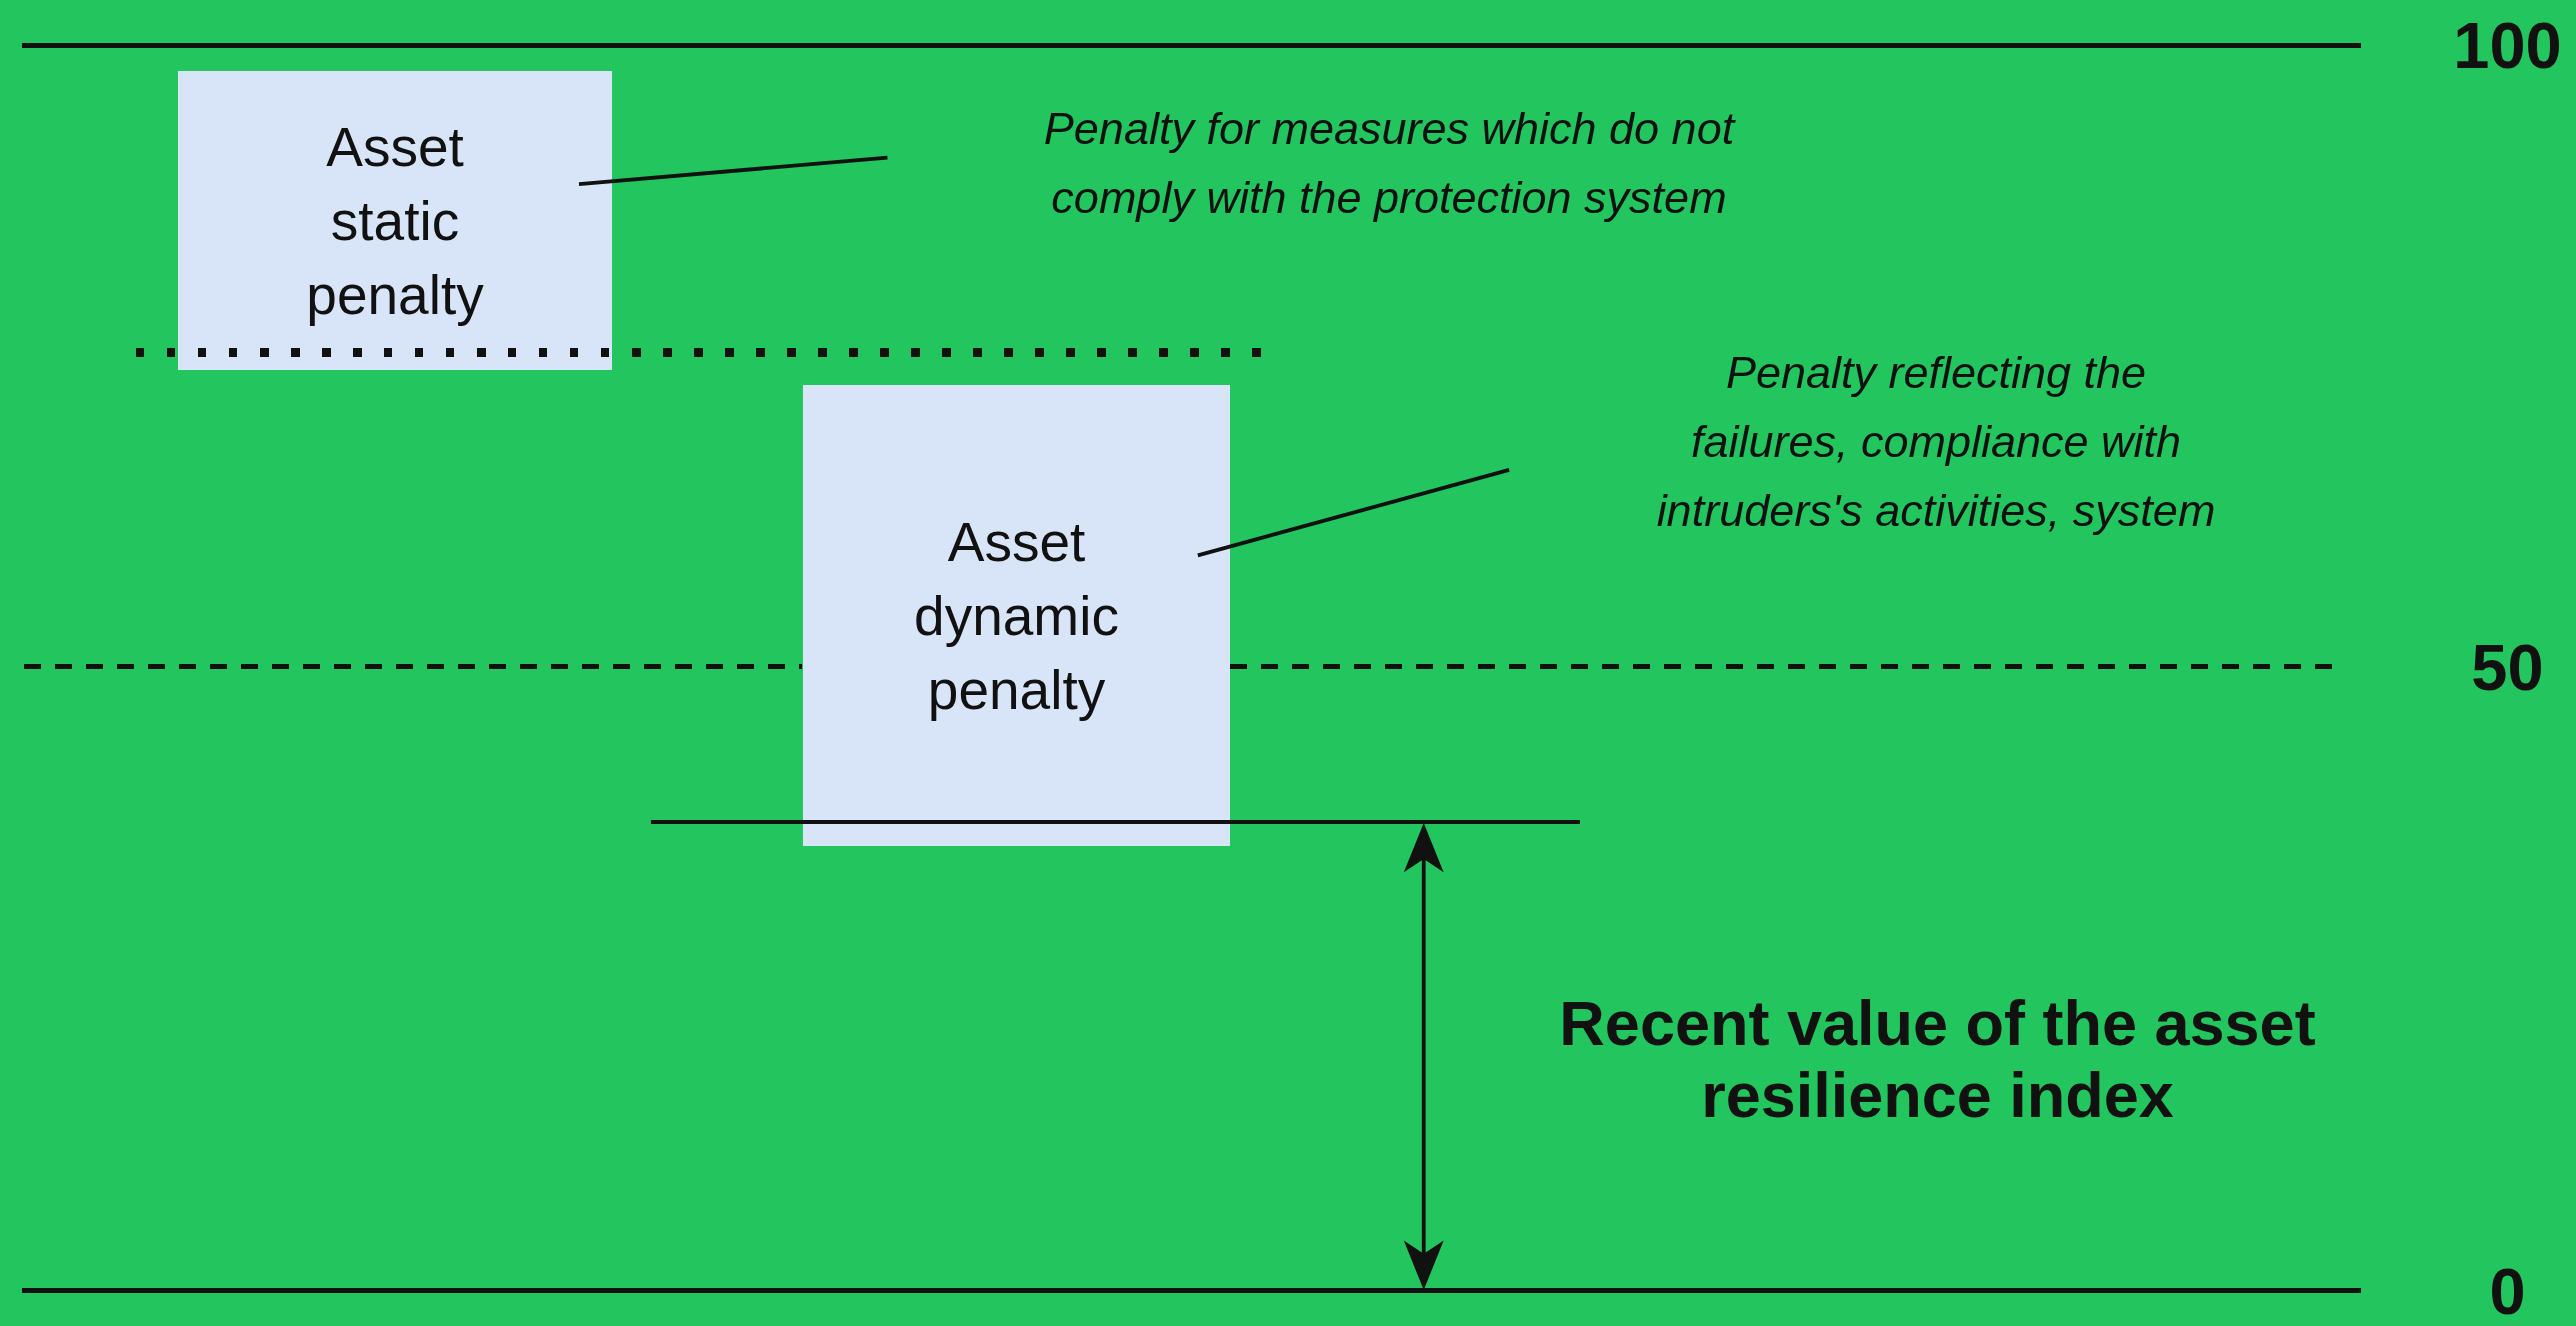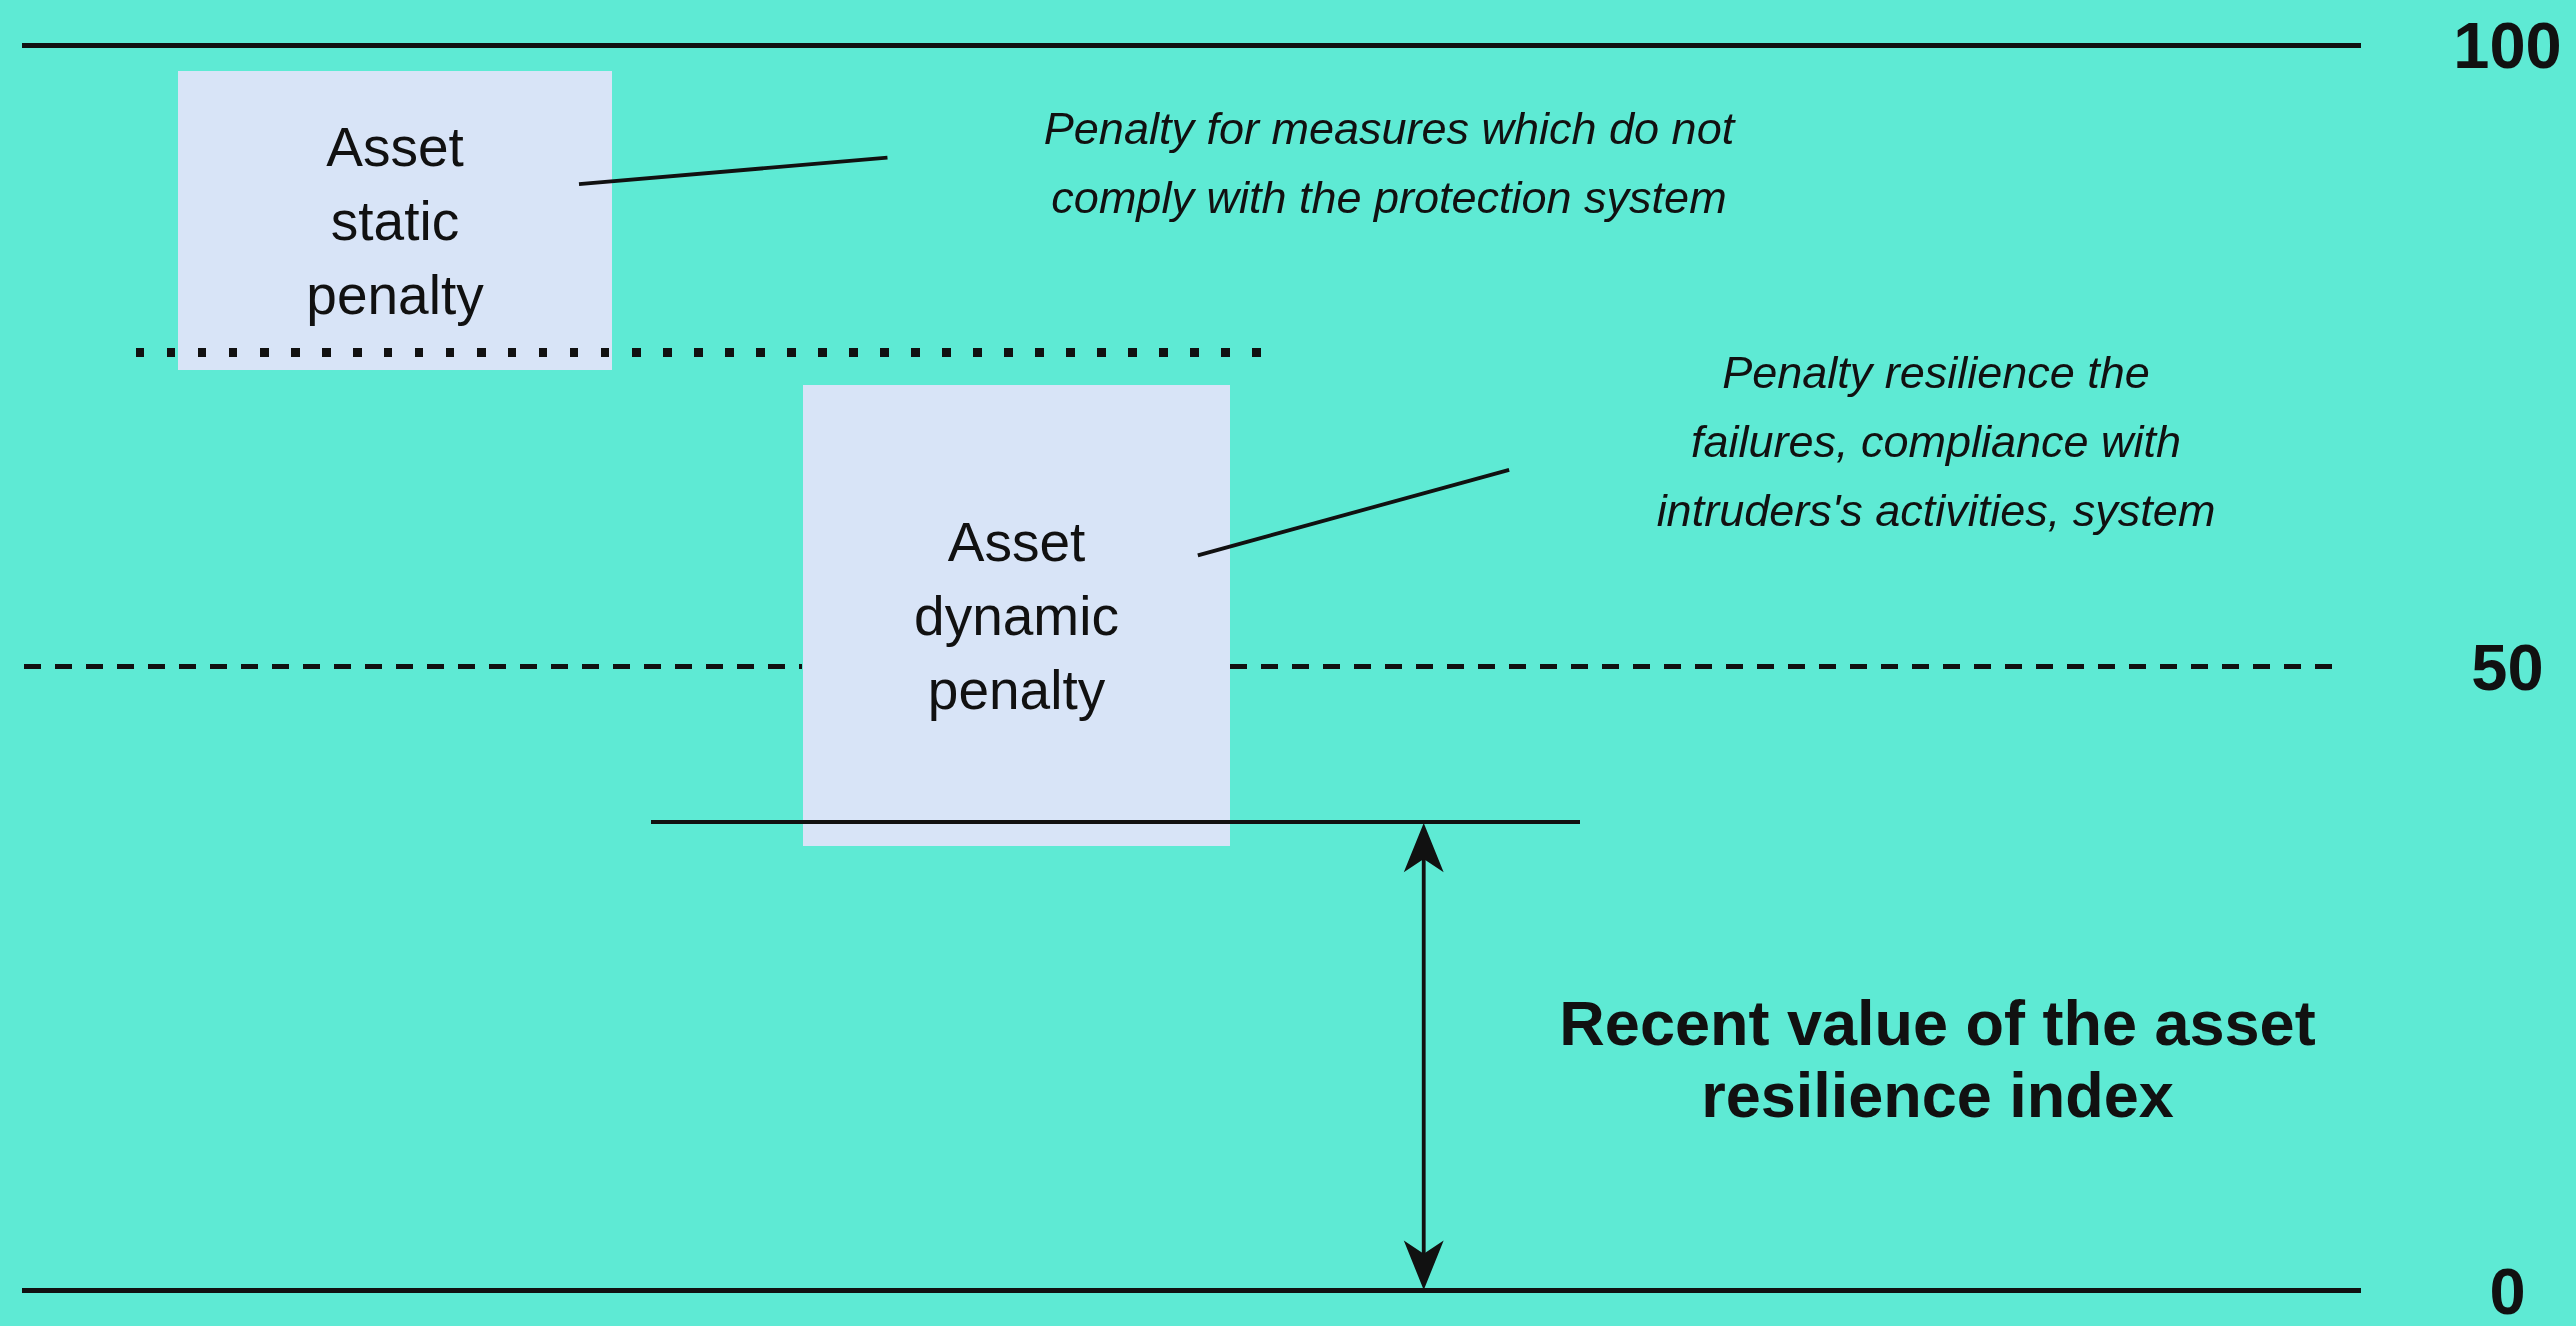--- a/index.html
+++ b/index.html
@@ -5,21 +5,21 @@
   html, body {
     margin: 0;
     padding: 0;
     background: #ffffff;
     font-family: "Liberation Sans", sans-serif;
   }
   #canvas {
     position: relative;
     width: 2576px;
     height: 1327px;
-    background: #5eead4;
+    background: #22c55e;
     overflow: hidden;
     color: #111111;
   }
   .hline {
     position: absolute;
     background: #111111;
   }
   .dotted-line {
     position: absolute;
     height: 8.5px;
@@ -110,21 +110,21 @@
     <span class="box-line">dynamic</span>
     <span class="box-line">penalty</span>
   </div>
 
   <div class="dashed-line" style="left:24px; top:664px; width:778px;"></div>
   <div class="dashed-line" style="left:1230px; top:664px; width:1114px;"></div>
 
   <div class="axis-label" style="top:635px;">50</div>
 
   <div class="note" style="left:1376px; top:338px; width:1120px;">
-    <span class="note-line">Penalty resilience the</span>
+    <span class="note-line">Penalty reflecting the</span>
     <span class="note-line">failures, compliance with</span>
     <span class="note-line">intruders's activities, system</span>
   </div>
 
   <div class="hline" style="left:651px; top:820px; width:929px; height:3.8px;"></div>
 
   <div class="bold-label" style="left:1463px; top:987px; width:949px;">
     <span class="label-line">Recent value of the asset</span>
     <span class="label-line">resilience index</span>
   </div>

